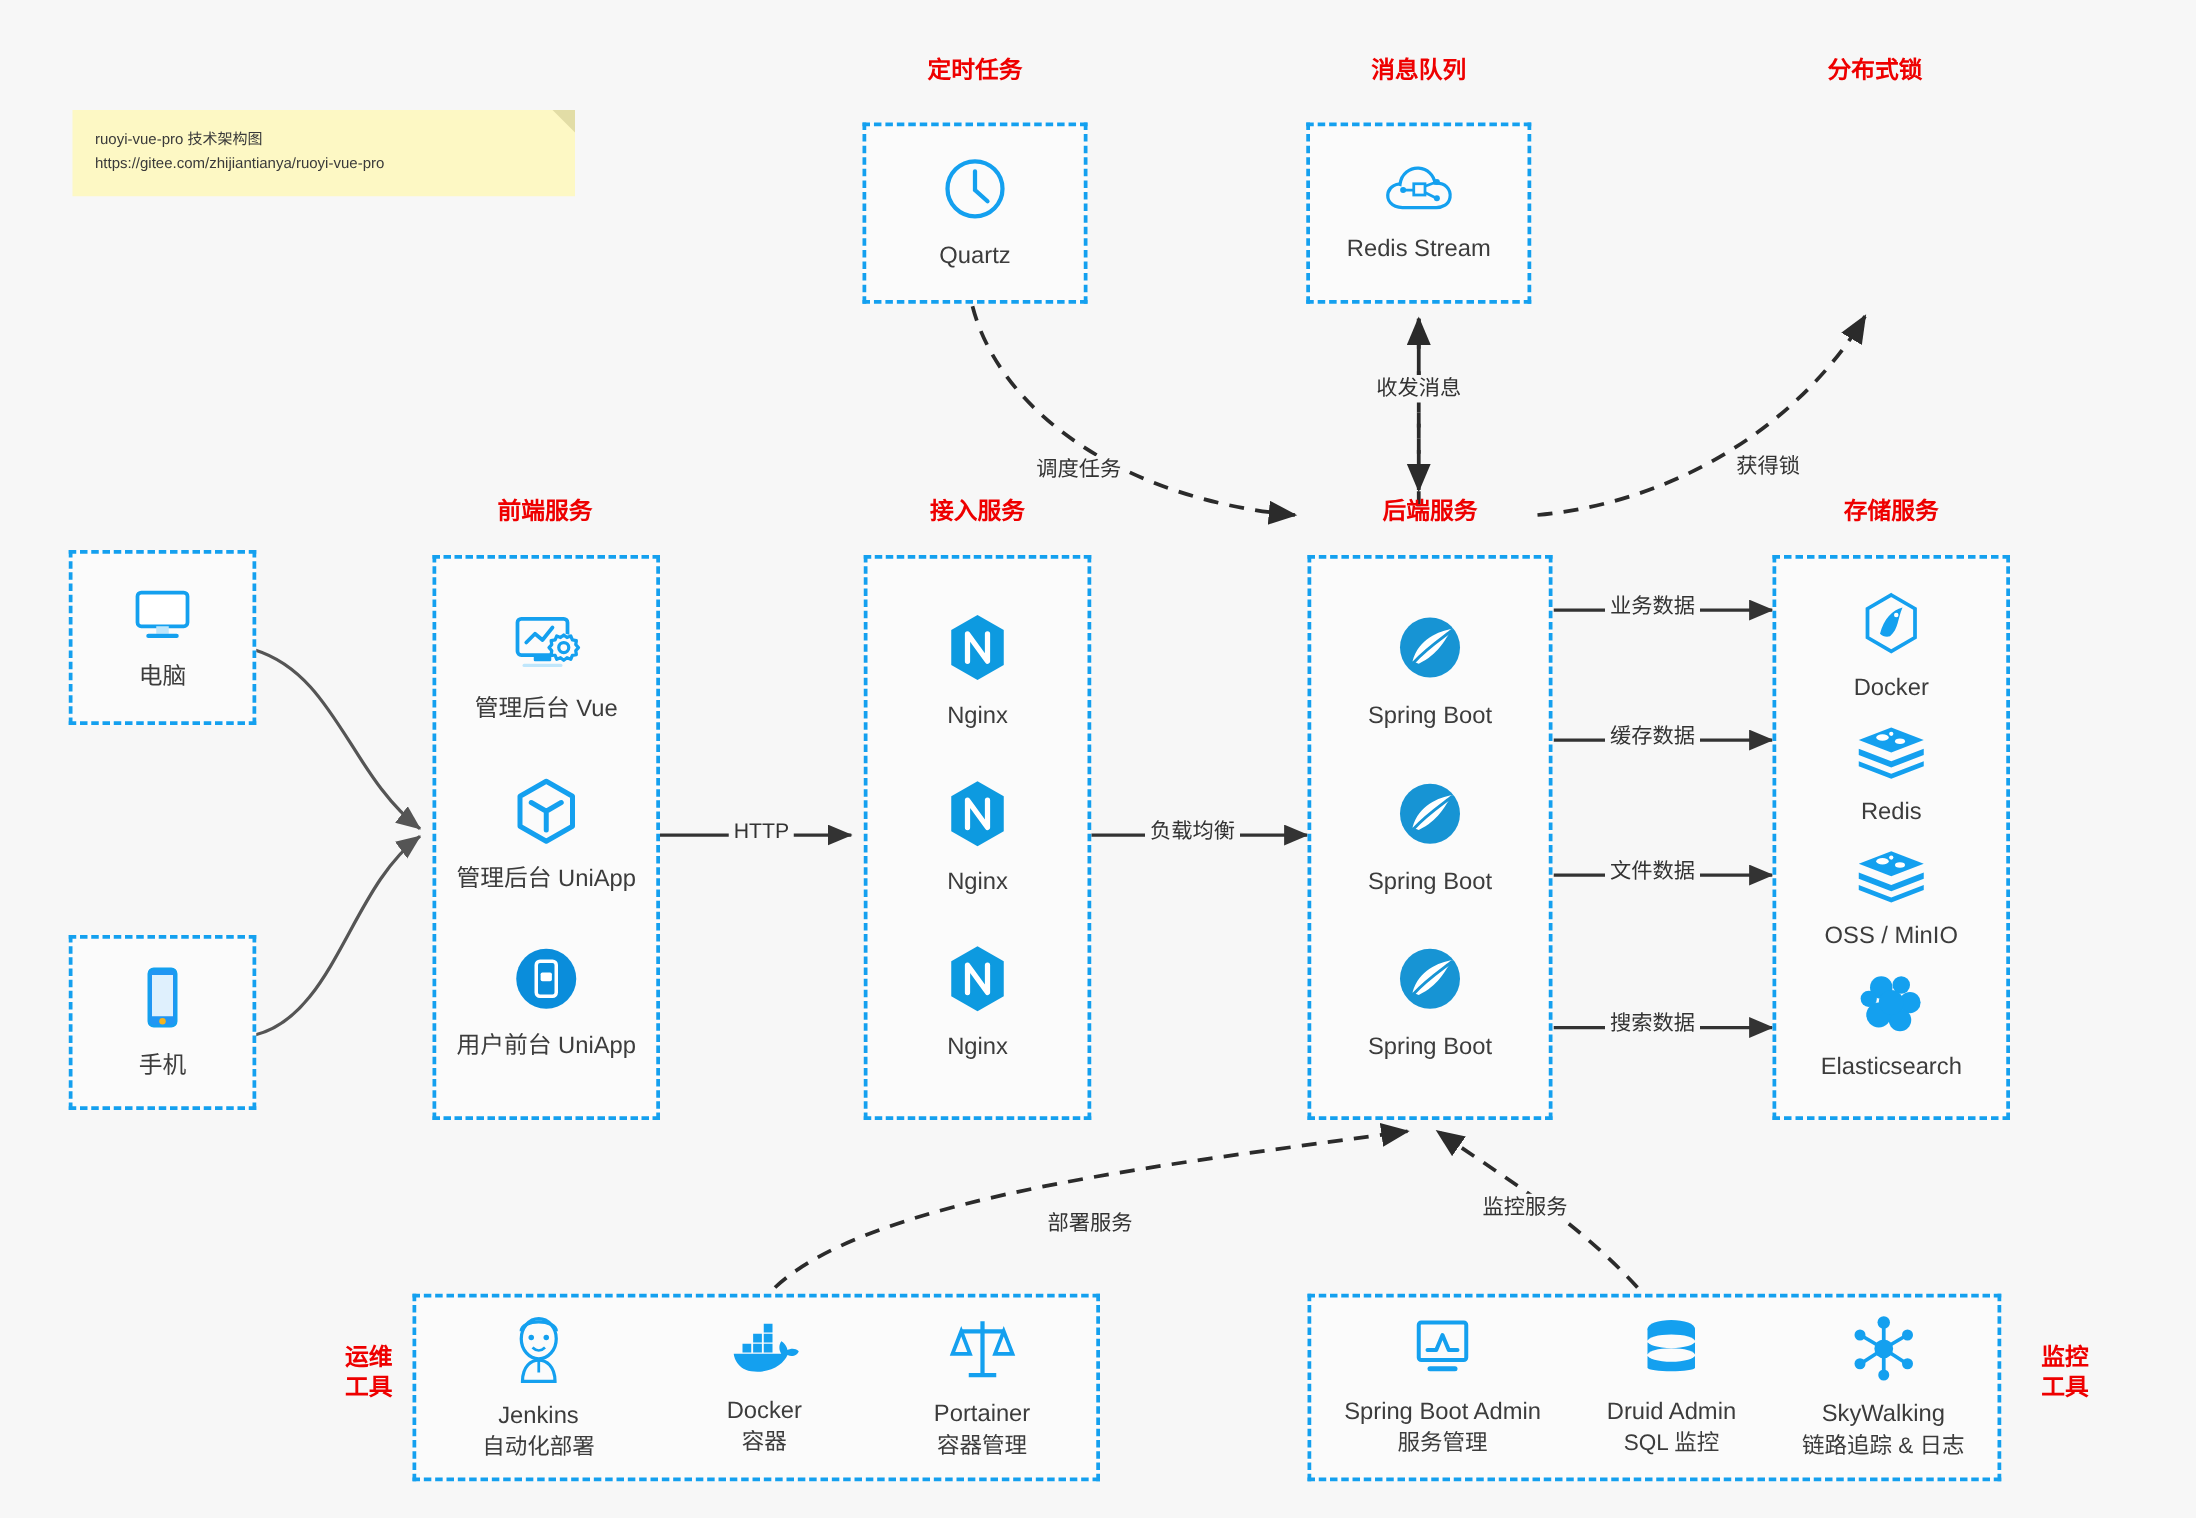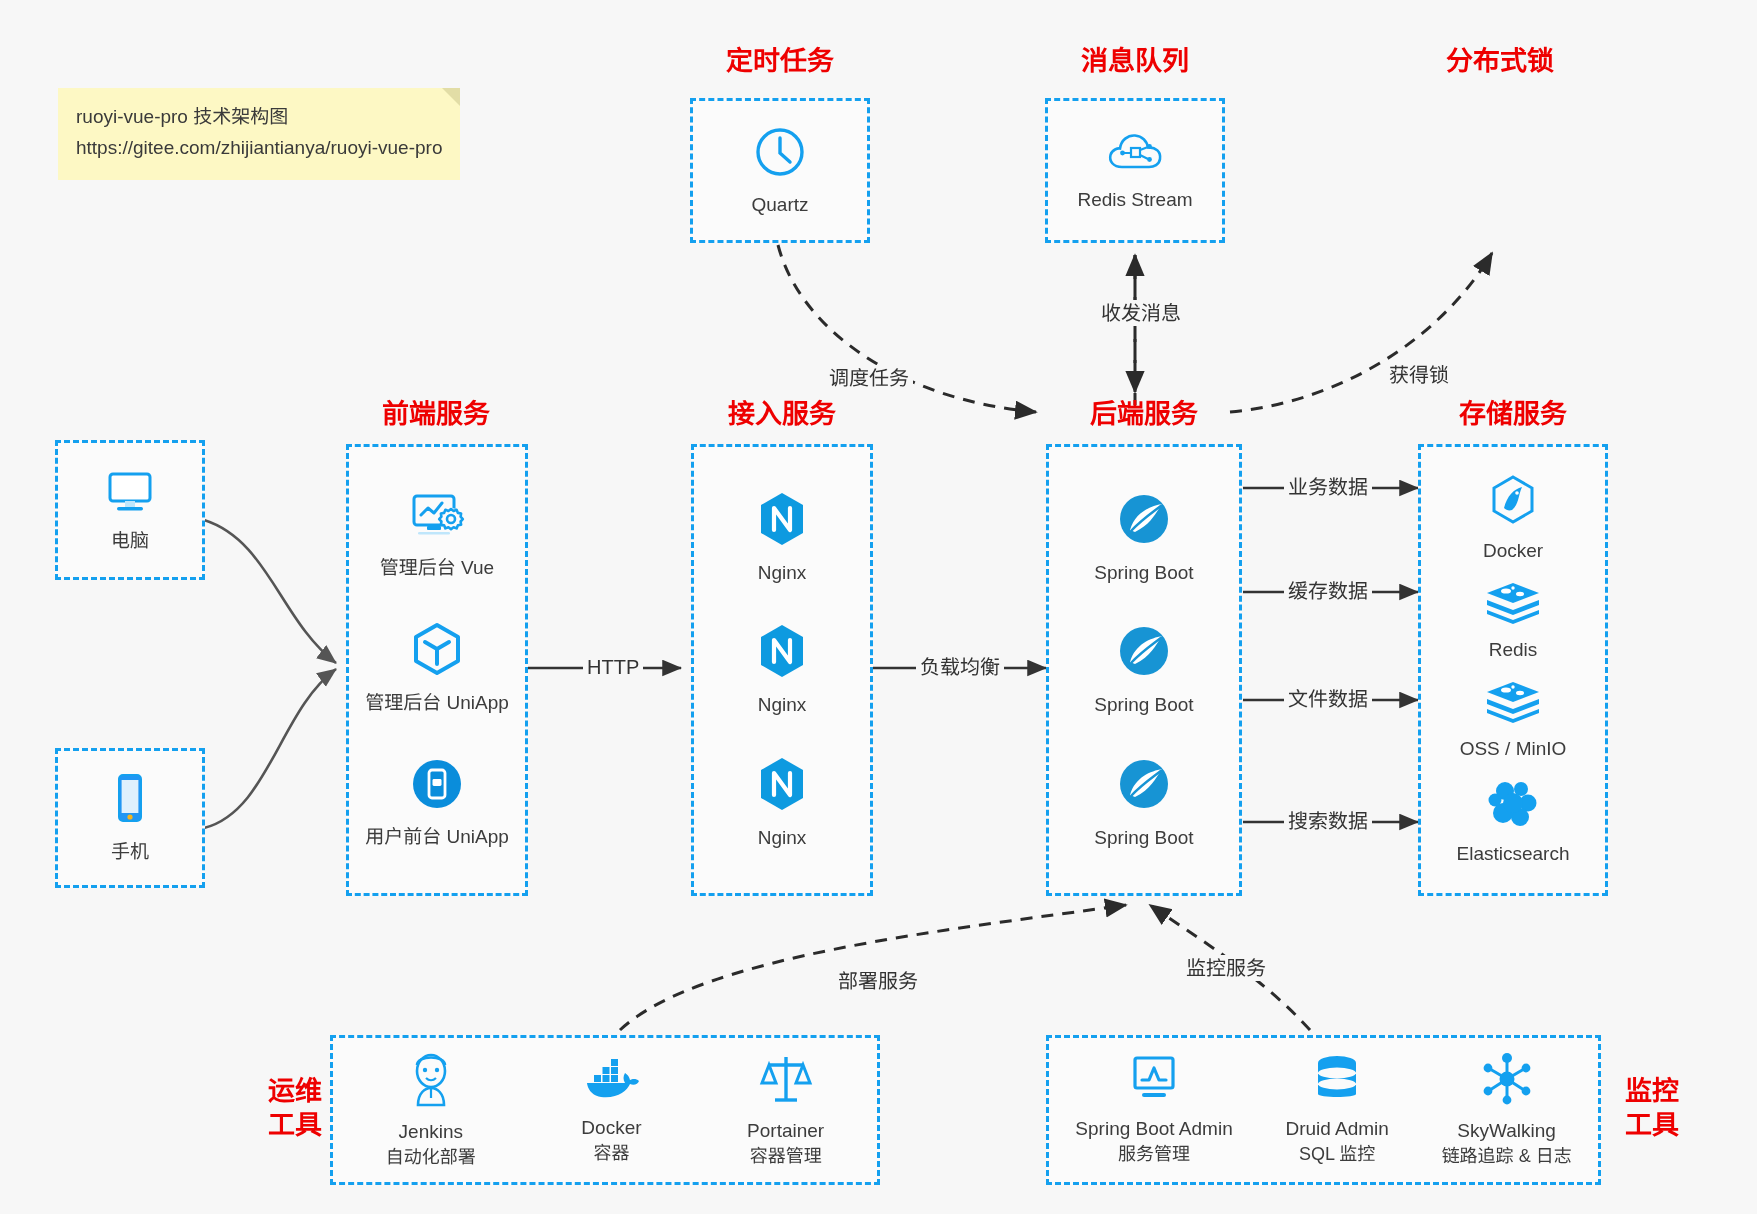--- a/index.html
+++ b/index.html
@@ -18,21 +18,21 @@
     height: 1214px;
     background: #f7f7f7;
     overflow: hidden;
   }
 
   
   .note {
     position: absolute;
     background: #fdf8c4;
     padding: 14px 18px 16px 18px;
-    font-size: 19px;
+    font-size: 12px;
     line-height: 1.62;
     color: #3a3a3a;
     white-space: nowrap;
     box-sizing: border-box;
   }
   .note .fold {
     position: absolute;
     top: 0; right: 0;
     width: 0; height: 0;
     border-top: 18px solid #e2dda6;
@@ -49,21 +49,21 @@
     flex-direction: column;
     align-items: center;
     justify-content: space-around;
   }
   .group.row { flex-direction: row; align-items: center; justify-content: space-around; }
 
   .group-title {
     position: absolute;
     color: #ee0000;
     font-weight: bold;
-    font-size: 27px;
+    font-size: 19px;
     white-space: pre-line;
     text-align: center;
     line-height: 1.25;
   }
 
   
   .node {
     display: flex;
     flex-direction: column;
     align-items: center;
@@ -82,21 +82,21 @@
     color: #3c3c3c;
     text-align: center;
     white-space: nowrap;
     line-height: 1.35;
   }
 
   
   .edge-label {
     position: absolute;
     background: #f7f7f7;
-    font-size: 20px;
+    font-size: 17px;
     color: #333;
     padding: 1px 4px;
     white-space: nowrap;
     line-height: 1.2;
   }
 
   svg.overlay {
     position: absolute;
     left: 0; top: 0;
     width: 1757px;

